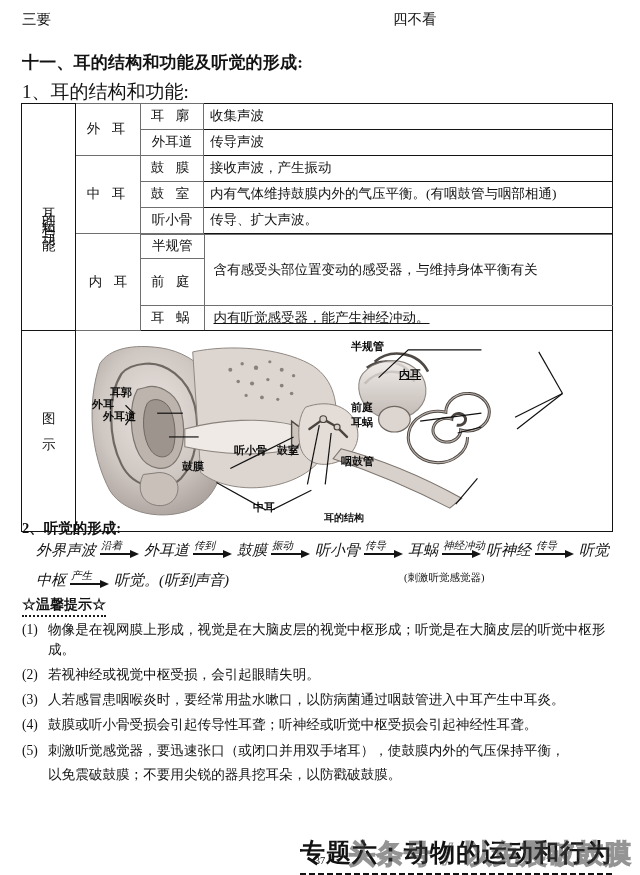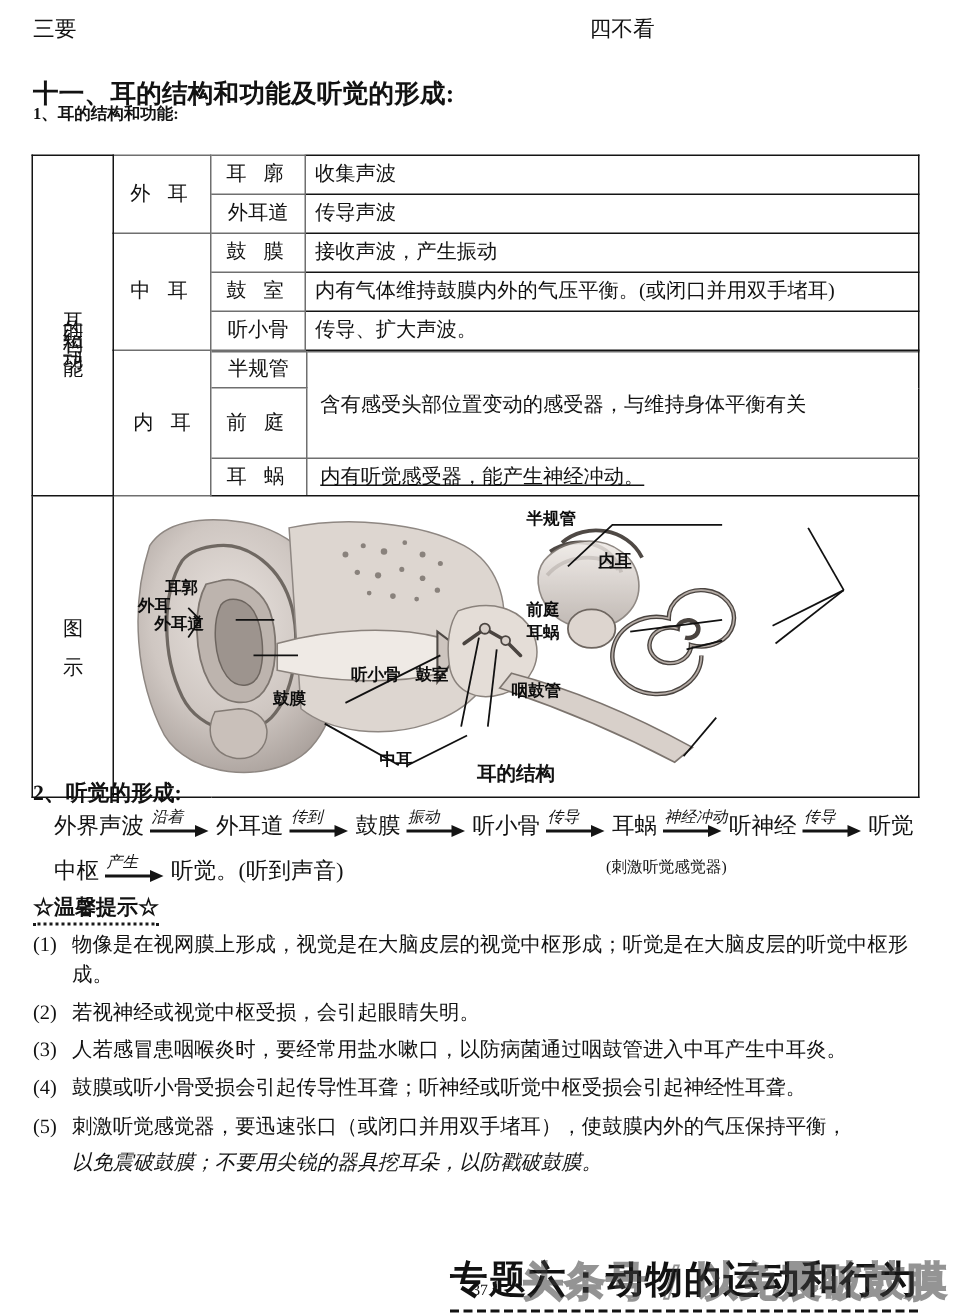--- a/index.html
+++ b/index.html
@@ -20,22 +20,22 @@
   .runhead { position: absolute; top: 10px; left: 0; width: 640px; height: 22px; }
   .runhead-left  { position: absolute; left: 22px;  top: 0; font-size: 14.5px; }
   .runhead-center{ position: absolute; left: 393px; top: 0; font-size: 14.5px; }
 
   
   .sec-heading {
     position: absolute; left: 22px; top: 51px;
     font-size: 17px; font-weight: bold; letter-spacing: .2px;
   }
   .sub-heading {
-    position: absolute; left: 22px; top: 68px;
-    font-size: 11px; font-weight: bold;
+    position: absolute; left: 22px; top: 79px;
+    font-size: 19px; font-weight: normal;
   }
 
   
   .tbl {
     position: absolute; left: 21px; top: 103px;
     width: 592px;
     border-collapse: collapse;
     table-layout: fixed;
     font-size: 13.5px;
   }
@@ -69,40 +69,40 @@
 
   .rowh { height: 26px; }
 
   
   .figcell { height: 198px; padding: 0; position: relative; }
   .figwrap { position: relative; width: 100%; height: 196px; overflow: hidden; }
 
   
   .fig-title {
     position: absolute; left: 50%; transform: translateX(-50%);
-    bottom: 4px; font-size: 13px; font-weight: bold; white-space: nowrap;
+    bottom: 4px; font-size: 10px; font-weight: bold; white-space: nowrap;
   }
   .lbl {
     position: absolute; font-size: 11px; font-weight: bold;
     white-space: nowrap; color: #0d0d0d; line-height: 1;
   }
   .lbl.u { text-decoration: underline; }
 
   
   .sub-heading2 {
     position: absolute; left: 22px; top: 519px;
     font-size: 14.5px; font-weight: bold;
   }
   .flow {
     position: absolute; left: 36px; top: 541px;
     width: 600px; font-size: 15px;
   }
   .flow-line { display: flex; align-items: center; flex-wrap: nowrap; }
   .flow-line.second { margin-top: 11px; }
-  .node { white-space: nowrap; }
+  .node { white-space: nowrap; font-style: italic; }
   .arrow {
     position: relative;
     display: inline-block;
     width: 40px; height: 16px;
     margin: 0 4px;
     flex: none;
   }
   .arrow .bar {
     position: absolute; left: 0; bottom: 4px;
     width: 32px; height: 1.6px; background: #141414;
@@ -127,21 +127,21 @@
   .tips-title {
     position: absolute; left: 22px; top: 596px;
     font-size: 14px; font-weight: bold;
     border-bottom: 2px dotted #1a1a1a;
     padding-bottom: 1px;
   }
   .tips { position: absolute; left: 22px; top: 620px; width: 600px; font-size: 13.6px; }
   .tip { display: flex; margin-bottom: 5.5px; line-height: 1.45; }
   .tip-num { flex: none; width: 26px; }
   .tip-body { flex: 1; }
-  .tip-cont { margin-left: 26px; margin-top: 1px; font-style: italic; }
+  .tip-cont { margin-left: 26px; margin-top: 1px; }
 
   
   .topic {
     position: absolute; left: 0; top: 836px; width: 612px;
     text-align: right;
   }
   .topic-text {
     display: inline-block;
     font-family: "DejaVu Sans", "Liberation Sans", sans-serif;
     font-size: 25px; font-weight: bold; letter-spacing: 1px;
@@ -200,21 +200,21 @@
       </tr>
 
       <tr>
         <td class="ctr spread" rowspan="3">中 耳</td>
         <td class="ctr spread rowh">鼓 膜</td>
         <td class="desc outer">接收声波，产生振动</td>
       </tr>
 
       <tr>
         <td class="ctr spread rowh">鼓 室</td>
-        <td class="desc outer">内有气体维持鼓膜内外的气压平衡。(或闭口并用双手堵耳)</td>
+        <td class="desc outer">内有气体维持鼓膜内外的气压平衡。(有咽鼓管与咽部相通)</td>
       </tr>
 
       <tr>
         <td class="ctr rowh">听小骨</td>
         <td class="desc outer">传导、扩大声波。</td>
       </tr>
 
       <tr>
         <td class="ctr spread" style="padding:0">
           <div style="display:flex;align-items:center;justify-content:center;height:100%;">

